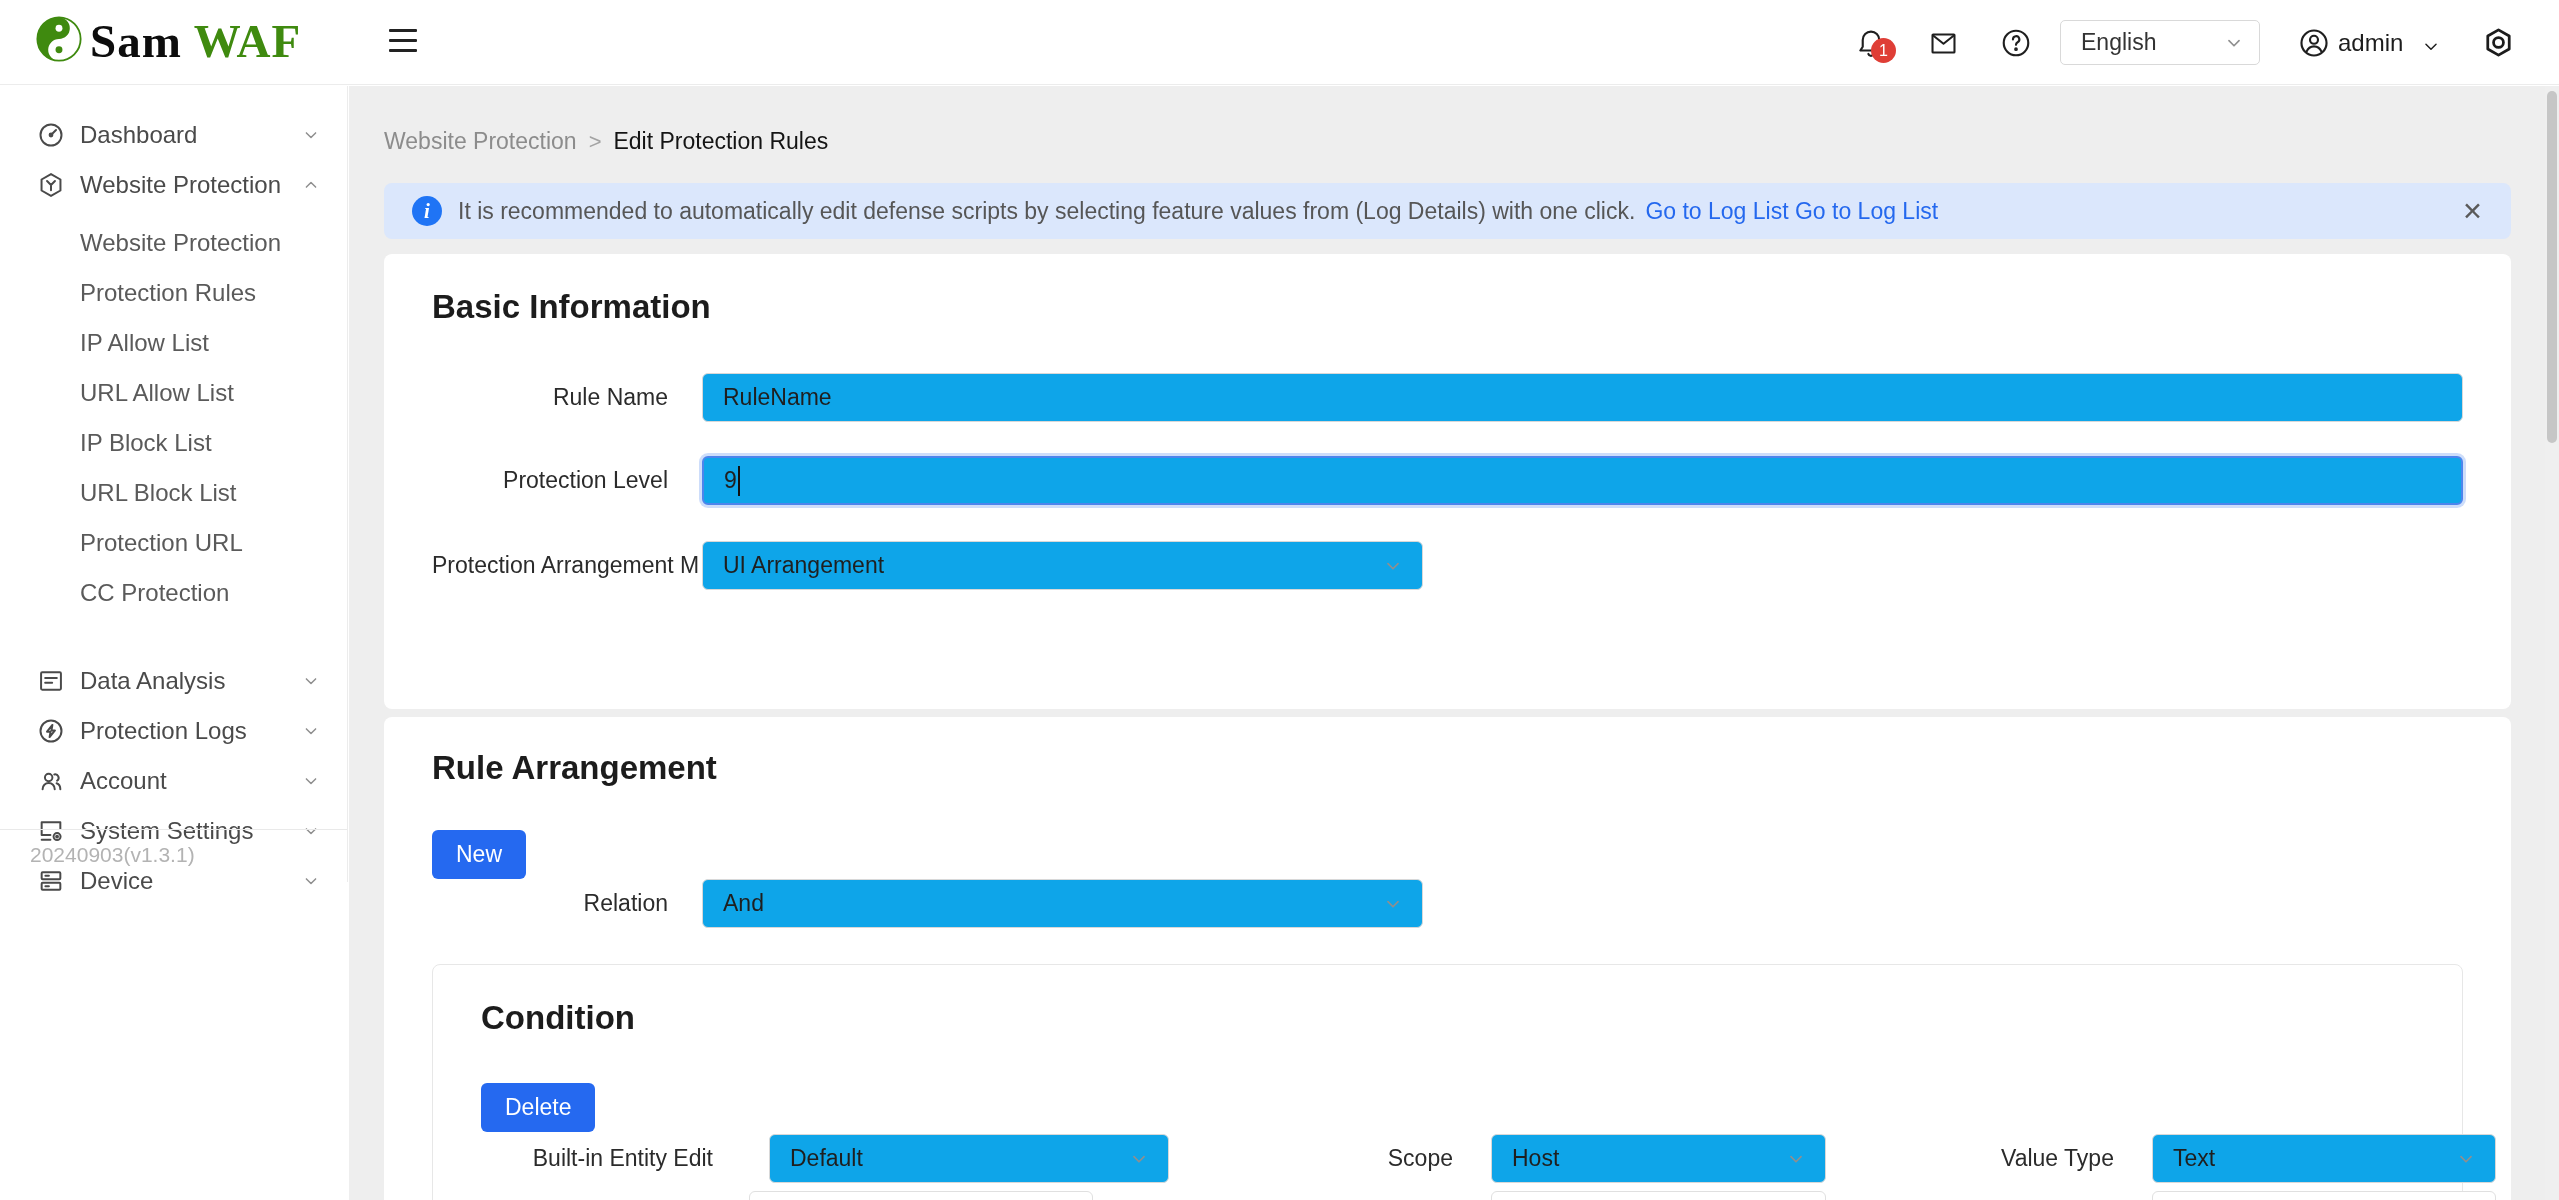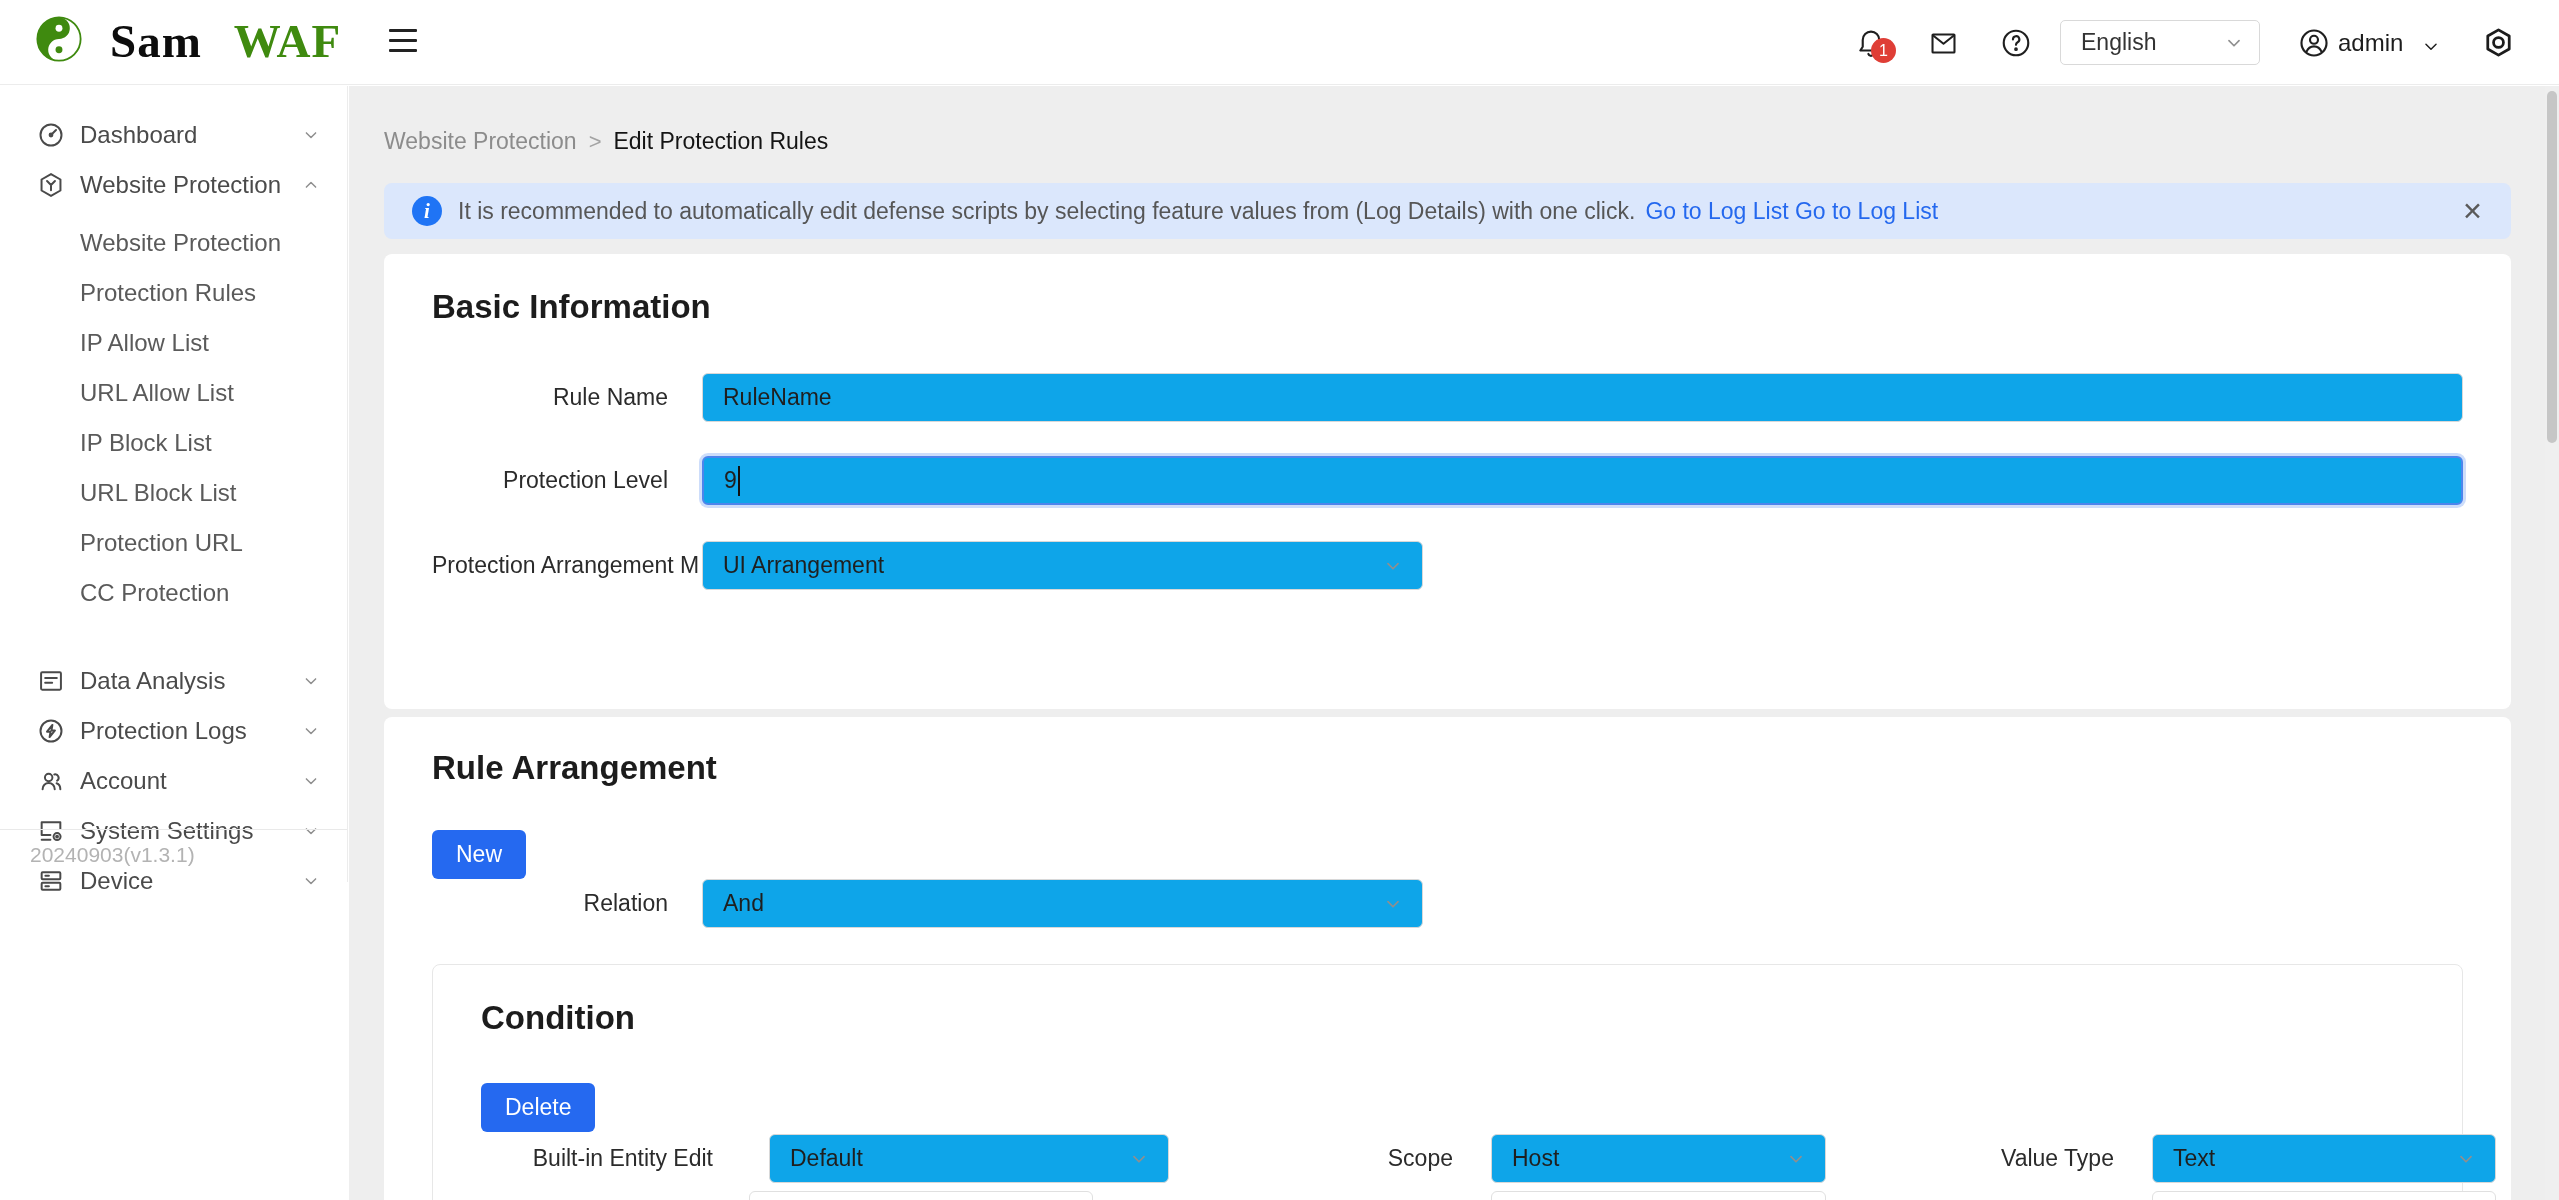--- a/index.html
+++ b/index.html
@@ -7,21 +7,21 @@
   body { font-family:"Liberation Sans", sans-serif; background:#fff; position:relative; color:#2b2b2b; }
 
   
   svg.ic { fill:none; stroke:#4a4a4a; stroke-width:1.7; stroke-linecap:round; stroke-linejoin:round; }
   svg.tic { fill:none; stroke:#1f1f1f; stroke-width:1.6; stroke-linecap:round; stroke-linejoin:round; }
   svg.chev { fill:none; stroke:#8f8f8f; stroke-width:1.8; stroke-linecap:round; stroke-linejoin:round; }
 
   
   .topbar { position:absolute; top:0; left:0; width:2559px; height:85px; background:#fff;
             border-bottom:1px solid #ececec; z-index:10; }
-  .brand { position:absolute; left:36px; top:14px; display:flex; align-items:center;gap:20px; }
+  .brand { position:absolute; left:36px; top:14px; display:flex; align-items:center; }
   .brand-text { font-family:"Liberation Serif", serif; font-weight:bold; font-size:47px; letter-spacing:1px; }
   .brand-sam { color:#0d0d0d; margin-left:8px; }
   .brand-waf { color:#3f8a0f; margin-left:12px; }
   .hamburger { position:absolute; left:389px; top:29px; width:28px; height:26px; cursor:pointer; }
   .hamburger i { display:block; height:3px; background:#222; margin:0 0 7px 0; border-radius:1px; }
   .tb-item { position:absolute; cursor:pointer; }
   .badge { position:absolute; left:1871px; top:38px; width:25px; height:25px; border-radius:50%;
            background:#df3e36; color:#fff; font-size:16px; display:flex; align-items:center;
            justify-content:center; z-index:11; }
   .lang-select { position:absolute; left:2060px; top:20px; width:200px; height:45px;

